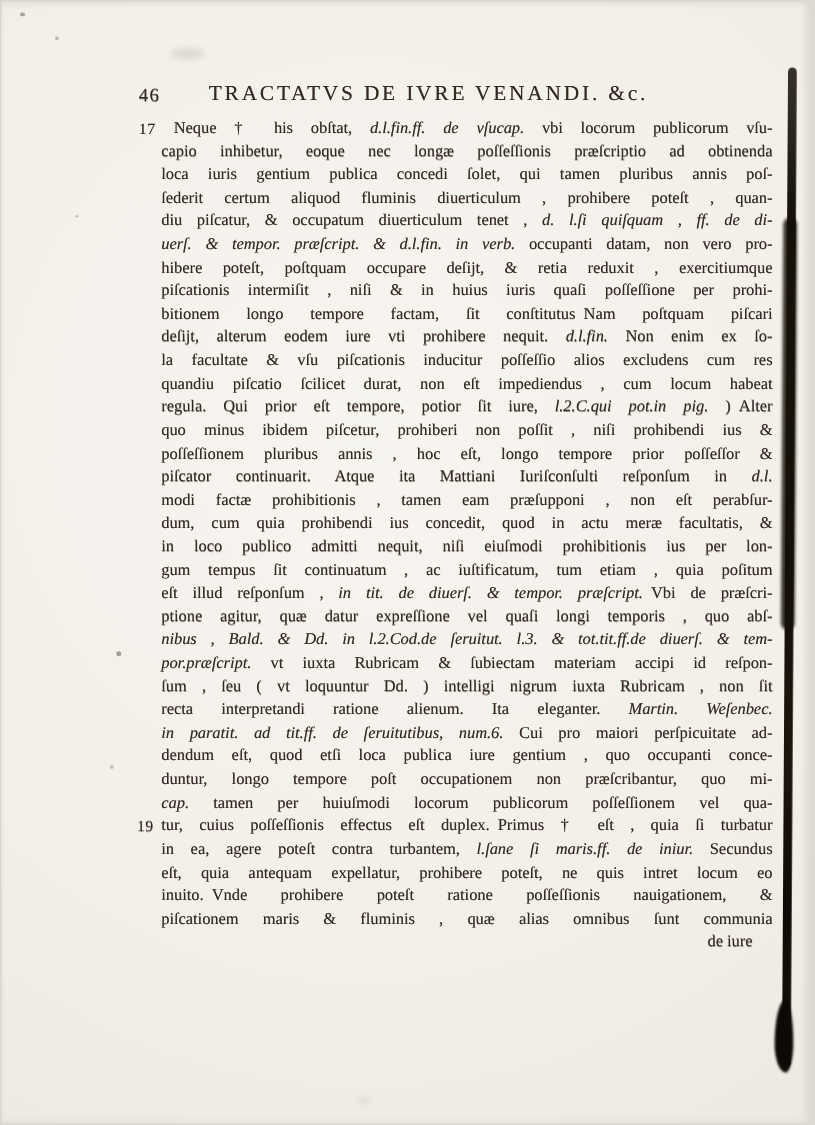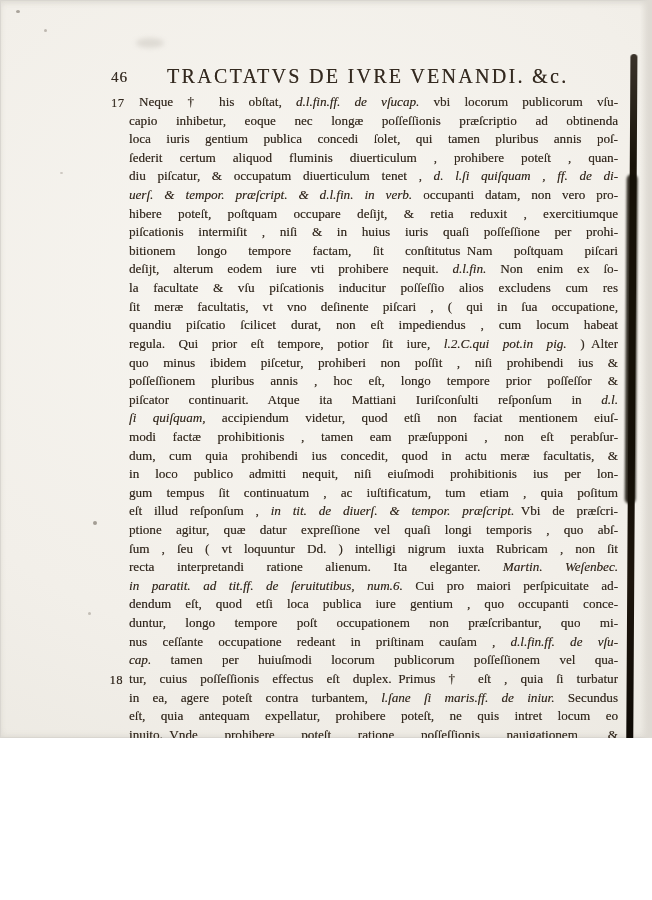--- a/index.html
+++ b/index.html
@@ -1,18 +1,18 @@
 <!DOCTYPE html>
 <html><head>
 <meta charset="utf-8">
 <title>Scan</title>
 <style>
   html,body{margin:0;padding:0;background:#ffffff;}
   .scan{
-    position:relative;width:652px;height:738px;overflow:hidden;
+    position:relative;width:652px;height:900px;overflow:hidden;
     background:
       radial-gradient(ellipse 120% 90% at 45% 38%, #f7f5f0 0%, #f2efe9 55%, #ece9e2 85%, #e3e0d9 100%);
     box-shadow:inset 0 0 0 1px #d9d6d0, inset -3px 0 8px rgba(120,115,105,.18), inset 0 2px 6px rgba(150,145,135,.12);
     font-family:"Liberation Serif","DejaVu Serif",serif;
     color:#33291f;
   }
   
   .right-edge{position:absolute;top:0;right:0;width:12px;height:100%;
     background:linear-gradient(to right, rgba(200,196,188,0), #dedad3 80%);}
   
@@ -21,21 +21,21 @@
     filter:blur(.5px);transform:rotate(.35deg);}
   .ink-band::before{content:"";position:absolute;left:-3px;top:120px;width:11px;height:330px;
     background:#151007;border-radius:7px;filter:blur(1.1px);opacity:.85;}
   .ink-band::after{content:"";position:absolute;left:-6px;bottom:-4px;width:15px;height:58px;
     background:#0d0905;border-radius:55% 45% 40% 60%/60% 60% 40% 40%;filter:blur(1px);}
   .speck{position:absolute;border-radius:50%;background:#6e655a;}
   .smudge{position:absolute;background:#b7b2a9;filter:blur(2.5px);border-radius:50%;}
   
   .page-num{position:absolute;left:111px;top:69px;font-size:15px;letter-spacing:1px;
     text-shadow:.2px .2px .4px rgba(40,30,20,.55);}
-  .running-title{position:absolute;left:167px;top:65px;font-size:20px;letter-spacing:2.3px;
+  .running-title{position:absolute;left:167px;top:65px;font-size:17px;letter-spacing:2.3px;
     white-space:nowrap;text-shadow:.2px .2px .4px rgba(40,30,20,.55);}
   
   .text-block{position:absolute;left:129px;top:93px;width:489px;
     font-size:13.1px;line-height:18.62px;
     text-shadow:.2px .2px .35px rgba(45,34,22,.5);}
   .line{position:relative;height:18.62px;text-align:justify;text-align-last:justify;}
   .line.indent{text-indent:10px;}
   .line.align-right{text-align-last:right;padding-right:16px;}
   .ital{font-style:italic;margin-top:14px;}
   .margin-num{position:absolute;left:-28px;top:1px;width:22px;font-size:12.5px;
@@ -64,41 +64,40 @@
       <div class="line"><span>capio inhibetur, eoque nec longæ poſſeſſionis præſcriptio ad obtinenda</span></div>
       <div class="line"><span>loca iuris gentium publica concedi ſolet, qui tamen pluribus annis poſ-</span></div>
       <div class="line"><span>ſederit certum aliquod fluminis diuerticulum , prohibere poteſt , quan-</span></div>
       <div class="line"><span>diu piſcatur, &amp; occupatum diuerticulum tenet , </span><span class="ital">d. l.ſi quiſquam , ff. de di-</span></div>
       <div class="line"><span class="ital">uerſ. &amp; tempor. præſcript. &amp; d.l.fin. in verb.</span><span> occupanti datam, non vero pro-</span></div>
       <div class="line"><span>hibere poteſt, poſtquam occupare deſijt, &amp; retia reduxit , exercitiumque</span></div>
       <div class="line"><span>piſcationis intermiſit , niſi &amp; in huius iuris quaſi poſſeſſione per prohi-</span></div>
       <div class="line"><span>bitionem longo tempore factam, ſit conſtitutus Nam poſtquam piſcari</span></div>
       <div class="line"><span>deſijt, alterum eodem iure vti prohibere nequit. </span><span class="ital">d.l.fin.</span><span> Non enim ex ſo-</span></div>
       <div class="line"><span>la facultate &amp; vſu piſcationis inducitur poſſeſſio alios excludens cum res</span></div>
-      <div class="line"><span>ſit meræ facultatis, vt vno deſinente piſcari , ( qui in ſua occupatione,</span></div>
       <div class="line"><span>quandiu piſcatio ſcilicet durat, non eſt impediendus , cum locum habeat</span></div>
       <div class="line"><span>regula. Qui prior eſt tempore, potior ſit iure, </span><span class="ital">l.2.C.qui pot.in pig.</span><span> ) Alter</span></div>
       <div class="line"><span>quo minus ibidem piſcetur, prohiberi non poſſit , niſi prohibendi ius &amp;</span></div>
       <div class="line"><span>poſſeſſionem pluribus annis , hoc eſt, longo tempore prior poſſeſſor &amp;</span></div>
       <div class="line"><span>piſcator continuarit. Atque ita Mattiani Iuriſconſulti reſponſum in </span><span class="ital">d.l.</span></div>
-      <div class="line"><span class="ital">ſi quiſquam,</span><span> accipiendum videtur, quod etſi non faciat mentionem eiuſ-</span></div>
       <div class="line"><span>modi factæ prohibitionis , tamen eam præſupponi , non eſt perabſur-</span></div>
       <div class="line"><span>dum, cum quia prohibendi ius concedit, quod in actu meræ facultatis, &amp;</span></div>
       <div class="line"><span>in loco publico admitti nequit, niſi eiuſmodi prohibitionis ius per lon-</span></div>
       <div class="line"><span>gum tempus ſit continuatum , ac iuſtificatum, tum etiam , quia poſitum</span></div>
       <div class="line"><span>eſt illud reſponſum , </span><span class="ital">in tit. de diuerſ. &amp; tempor. præſcript.</span><span> Vbi de præſcri-</span></div>
       <div class="line"><span>ptione agitur, quæ datur expreſſione vel quaſi longi temporis , quo abſ-</span></div>
+      <div class="line"><span class="ital">nibus , Bald. &amp; Dd. in l.2.Cod.de ſeruitut. l.3. &amp; tot.tit.ff.de diuerſ. &amp; tem-</span></div>
+      <div class="line"><span class="ital">por.præſcript.</span><span> vt iuxta Rubricam &amp; ſubiectam materiam accipi id reſpon-</span></div>
       <div class="line"><span>ſum , ſeu ( vt loquuntur Dd. ) intelligi nigrum iuxta Rubricam , non ſit</span></div>
       <div class="line"><span>recta interpretandi ratione alienum. Ita eleganter. </span><span class="ital">Martin. Weſenbec.</span></div>
       <div class="line"><span class="ital">in paratit. ad tit.ff. de ſeruitutibus, num.6.</span><span> Cui pro maiori perſpicuitate ad-</span></div>
       <div class="line"><span>dendum eſt, quod etſi loca publica iure gentium , quo occupanti conce-</span></div>
       <div class="line"><span>duntur, longo tempore poſt occupationem non præſcribantur, quo mi-</span></div>
-      <div class="line"><span>nus ceſſante occupatione redeant in priſtinam cauſam , </span><span class="ital">d.l.fin.ff. de vſu-</span></div>
       <div class="line"><span class="ital">cap.</span><span> tamen per huiuſmodi locorum publicorum poſſeſſionem vel qua-</span></div>
-      <div class="line"><span class="margin-num">18</span><span>tur, cuius poſſeſſionis effectus eſt duplex. Primus † eſt , quia ſi turbatur</span></div>
+      <div class="line"><span class="margin-num">19</span><span>tur, cuius poſſeſſionis effectus eſt duplex. Primus † eſt , quia ſi turbatur</span></div>
       <div class="line"><span>in ea, agere poteſt contra turbantem, </span><span class="ital">l.ſane ſi maris.ff. de iniur.</span><span> Secundus</span></div>
       <div class="line"><span>eſt, quia antequam expellatur, prohibere poteſt, ne quis intret locum eo</span></div>
       <div class="line"><span>inuito. Vnde prohibere poteſt ratione poſſeſſionis nauigationem, &amp;</span></div>
       <div class="line"><span>piſcationem maris &amp; fluminis , quæ alias omnibus ſunt communia</span></div>
       <div class="line align-right"><span>de iure</span></div>
     </div>
 
 </div>
 
 </body></html>

